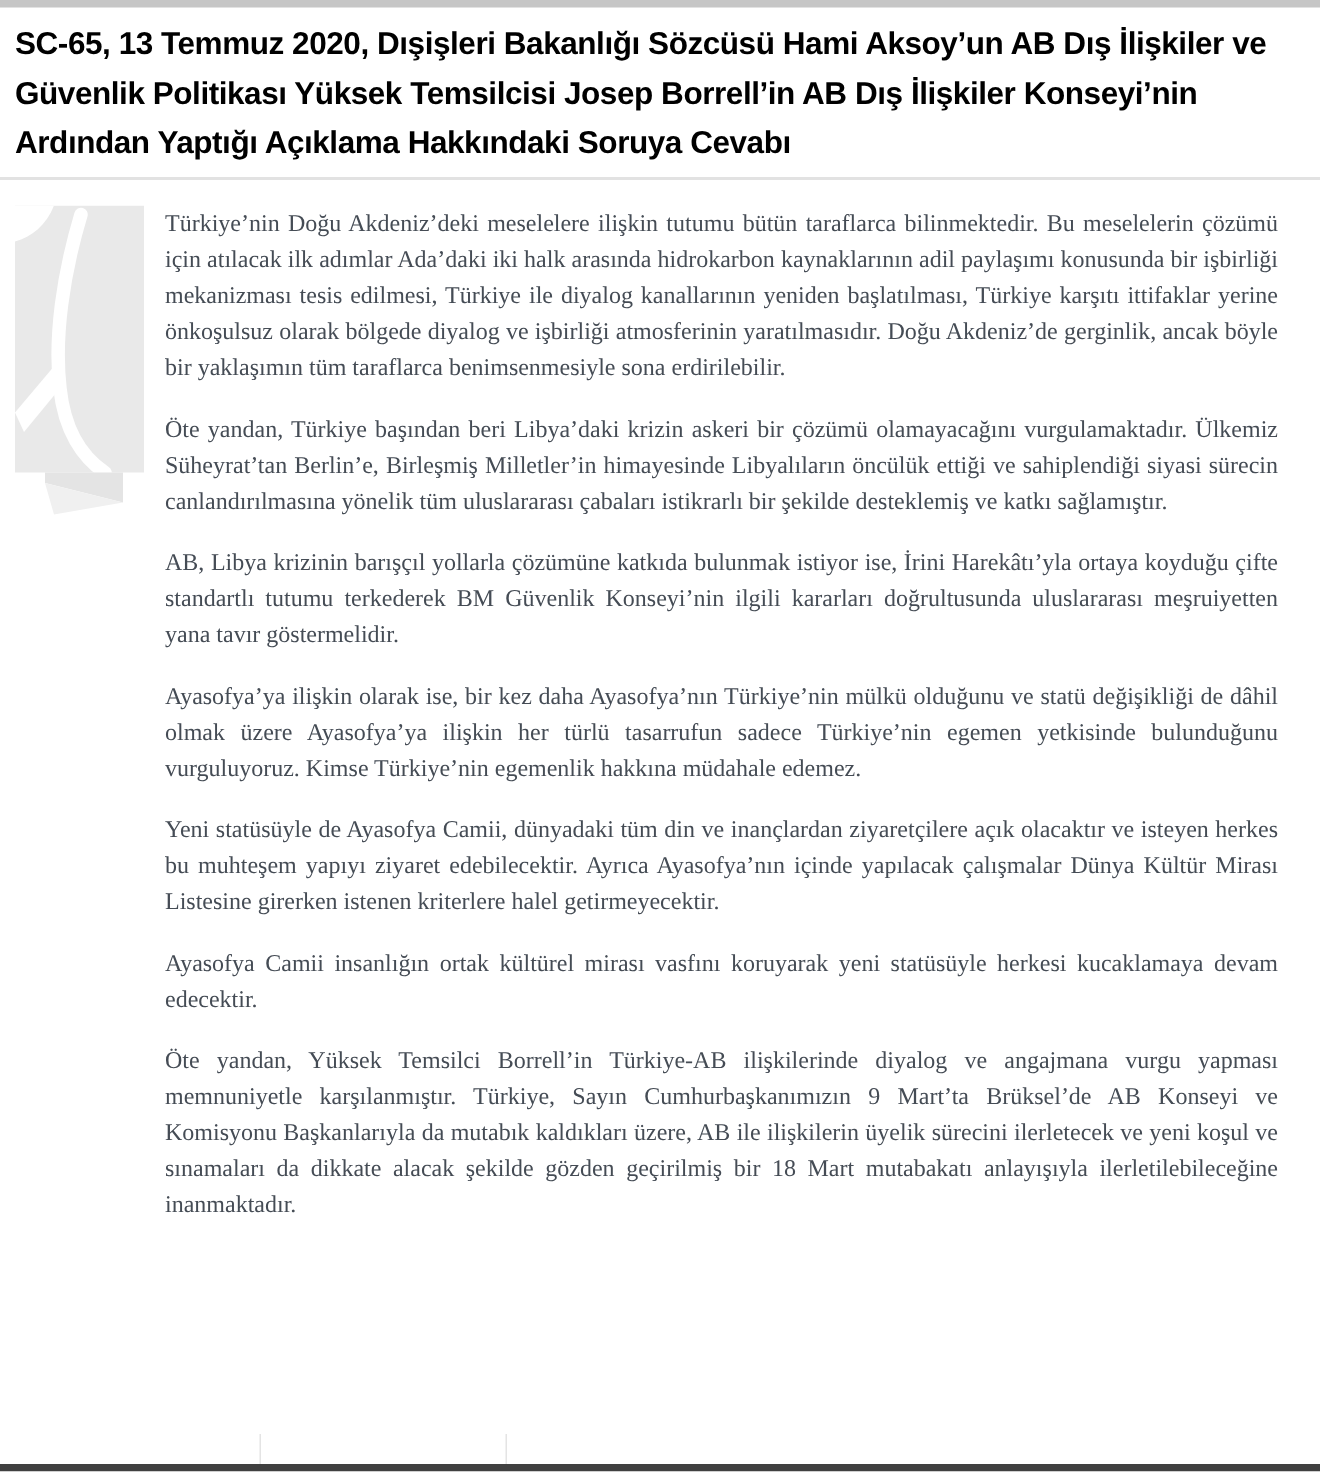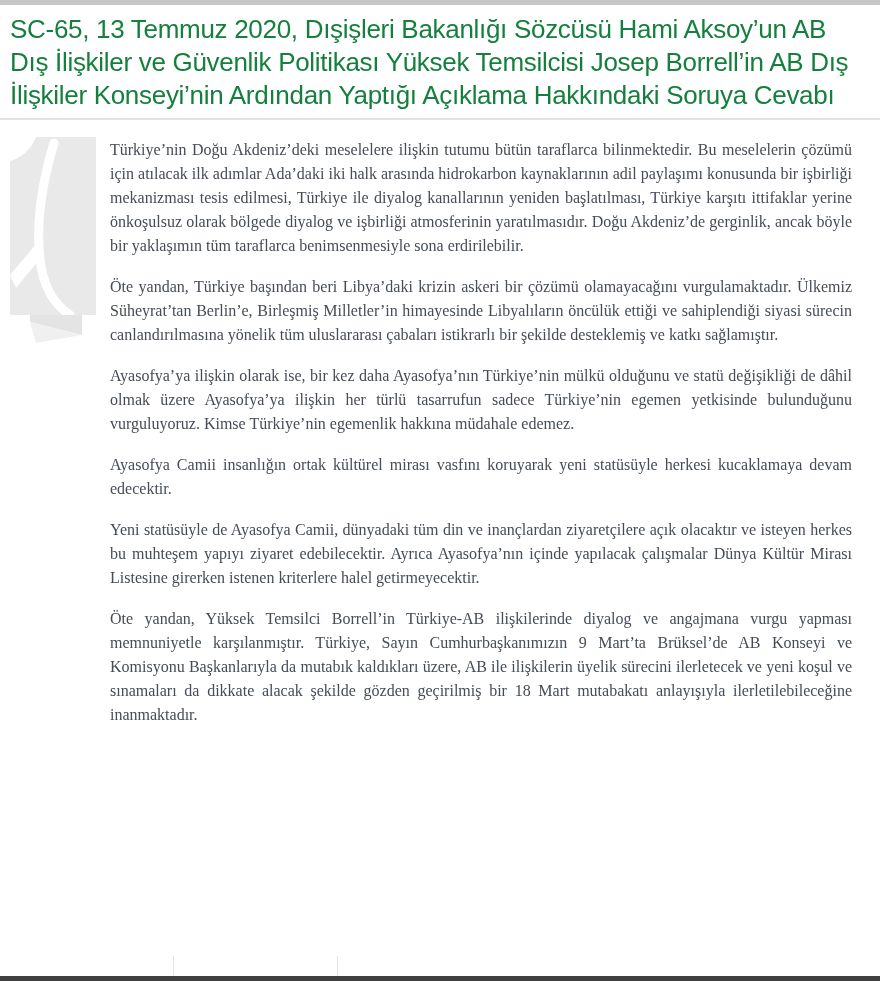--- a/index.html
+++ b/index.html
@@ -9,25 +9,25 @@
     background: #ffffff;
     overflow: hidden;
     font-family: "Liberation Sans", sans-serif;
   }
   .top-bar {
     height: 5px; width: 100%;
     background: #c6c6c6;
   }
   .page-title {
     margin: 8px 12px 6px 10px;
-    font-size: 26px;
+    font-size: 21px;
     line-height: 33px;
-    font-weight: normal;
+    font-weight: bold;
     letter-spacing: -0.3px;
-    color: #15803d;
+    color: #000000;
   }
   .divider {
     height: 2px; width: 100%;
     background: #e2e2e2;
   }
   .content {
     position: relative;
     padding: 18px 28px 0 110px;
   }
   .watermark {
@@ -74,22 +74,23 @@
       <path d="M0,0 L26,0 C21,13 11,21 0,24 Z" fill="#ffffff"></path>
       <path d="M44,6 C32,46 26,88 30,122 C33,150 45,168 60,178" fill="none" stroke="#ffffff" stroke-width="9" stroke-linecap="round"></path>
       <path d="M0,138 L27,106 L34,117 L6,151 Z" fill="#ffffff"></path>
       <polygon points="20,178 72,178 72,198 20,185" fill="#e4e4e4"></polygon>
       <polygon points="20,185 72,198 26,206" fill="#f0f0f0"></polygon>
     </svg>
   </div>
   <div>
       <p class="body-paragraph">Türkiye’nin Doğu Akdeniz’deki meselelere ilişkin tutumu bütün taraflarca bilinmektedir. Bu meselelerin çözümü için atılacak ilk adımlar Ada’daki iki halk arasında hidrokarbon kaynaklarının adil paylaşımı konusunda bir işbirliği mekanizması tesis edilmesi, Türkiye ile diyalog kanallarının yeniden başlatılması, Türkiye karşıtı ittifaklar yerine önkoşulsuz olarak bölgede diyalog ve işbirliği atmosferinin yaratılmasıdır. Doğu Akdeniz’de gerginlik, ancak böyle bir yaklaşımın tüm taraflarca benimsenmesiyle sona erdirilebilir.</p>
       <p class="body-paragraph">Öte yandan, Türkiye başından beri Libya’daki krizin askeri bir çözümü olamayacağını vurgulamaktadır. Ülkemiz Süheyrat’tan Berlin’e, Birleşmiş Milletler’in himayesinde Libyalıların öncülük ettiği ve sahiplendiği siyasi sürecin canlandırılmasına yönelik tüm uluslararası çabaları istikrarlı bir şekilde desteklemiş ve katkı sağlamıştır.</p>
+      <p class="body-paragraph">AB, Libya krizinin barışçıl yollarla çözümüne katkıda bulunmak istiyor ise, İrini Harekâtı’yla ortaya koyduğu çifte standartlı tutumu terkederek BM Güvenlik Konseyi’nin ilgili kararları doğrultusunda uluslararası meşruiyetten yana tavır göstermelidir.</p>
       <p class="body-paragraph">Ayasofya’ya ilişkin olarak ise, bir kez daha Ayasofya’nın Türkiye’nin mülkü olduğunu ve statü değişikliği de dâhil olmak üzere Ayasofya’ya ilişkin her türlü tasarrufun sadece Türkiye’nin egemen yetkisinde bulunduğunu vurguluyoruz. Kimse Türkiye’nin egemenlik hakkına müdahale edemez.</p>
+      <p class="body-paragraph">Yeni statüsüyle de Ayasofya Camii, dünyadaki tüm din ve inançlardan ziyaretçilere açık olacaktır ve isteyen herkes bu muhteşem yapıyı ziyaret edebilecektir. Ayrıca Ayasofya’nın içinde yapılacak çalışmalar Dünya Kültür Mirası Listesine girerken istenen kriterlere halel getirmeyecektir.</p>
       <p class="body-paragraph">Ayasofya Camii insanlığın ortak kültürel mirası vasfını koruyarak yeni statüsüyle herkesi kucaklamaya devam edecektir.</p>
-      <p class="body-paragraph">Yeni statüsüyle de Ayasofya Camii, dünyadaki tüm din ve inançlardan ziyaretçilere açık olacaktır ve isteyen herkes bu muhteşem yapıyı ziyaret edebilecektir. Ayrıca Ayasofya’nın içinde yapılacak çalışmalar Dünya Kültür Mirası Listesine girerken istenen kriterlere halel getirmeyecektir.</p>
       <p class="body-paragraph">Öte yandan, Yüksek Temsilci Borrell’in Türkiye-AB ilişkilerinde diyalog ve angajmana vurgu yapması memnuniyetle karşılanmıştır. Türkiye, Sayın Cumhurbaşkanımızın 9 Mart’ta Brüksel’de AB Konseyi ve Komisyonu Başkanlarıyla da mutabık kaldıkları üzere, AB ile ilişkilerin üyelik sürecini ilerletecek ve yeni koşul ve sınamaları da dikkate alacak şekilde gözden geçirilmiş bir 18 Mart mutabakatı anlayışıyla ilerletilebileceğine inanmaktadır.</p>
     </div>
 </div>
 
 <div class="footer-tick tick-1"></div>
 <div class="footer-tick tick-2"></div>
 <div class="bottom-bar"></div>
 
 </body></html>

